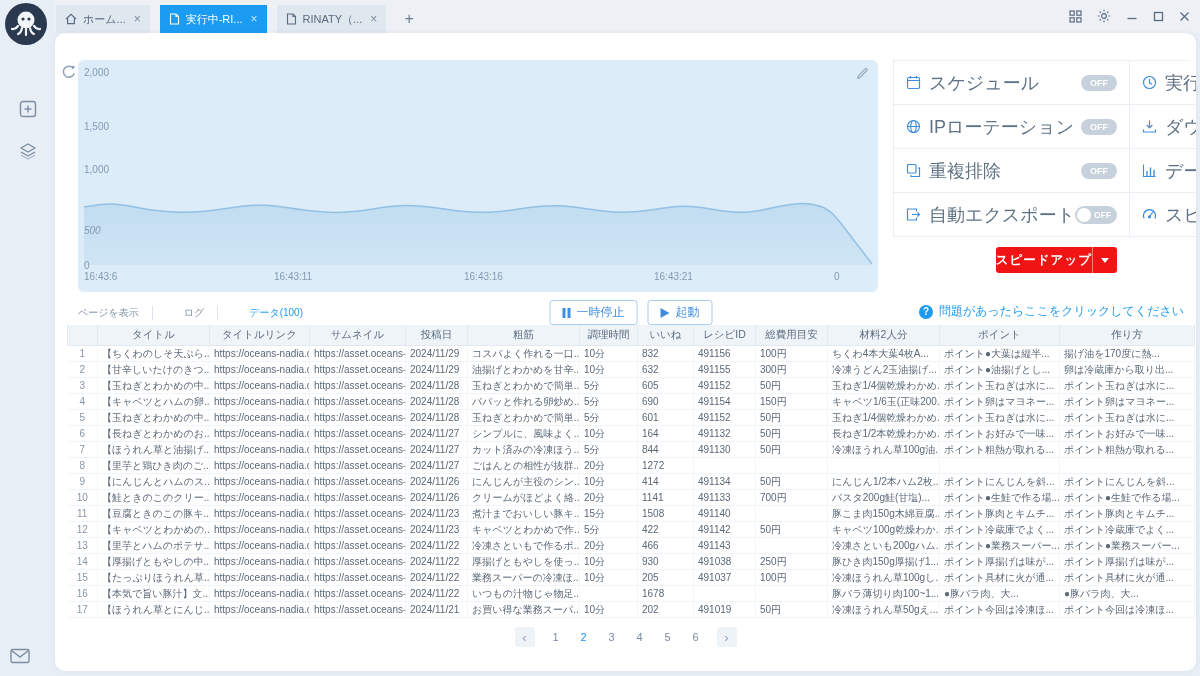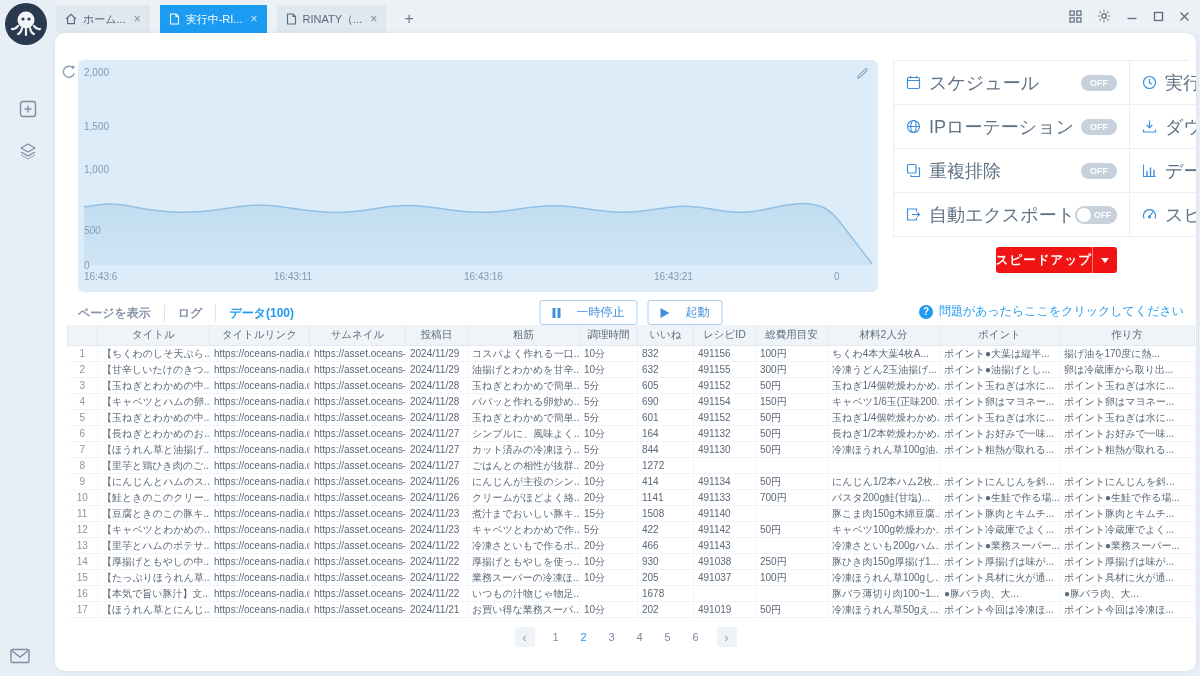--- a/index.html
+++ b/index.html
@@ -59,25 +59,25 @@
   .val.speed { color:#f5342e; }
   .speedup { position:absolute; right:72px; top:187px; height:26px; display:flex; align-items:stretch;
              background:#f01414; color:#fff; border-radius:3px; cursor:pointer; overflow:hidden; }
   .speedup .txt { display:flex; align-items:center; padding:0 0; font-size:12.5px; font-weight:bold; letter-spacing:1px; }
   .speedup .caret { display:flex; align-items:center; padding:0 8px; border-left:1px solid rgba(255,255,255,.45); }
   .caret-shape { width:0; height:0; border-left:4px solid transparent; border-right:4px solid transparent; border-top:5px solid #fff; }
 
   
   .toolbar { position:absolute; left:23px; right:12px; top:266px; height:28px; }
   .views { display:flex; align-items:center; height:28px; }
-  .view-item { font-size:12px; color:#8796a8; cursor:pointer; white-space:nowrap;font-weight:bold; }
+  .view-item { font-size:10px; color:#8796a8; cursor:pointer; white-space:nowrap; }
   .view-item.active { color:#1e9bf0; }
-  .view-item + .view-item { border-left:1px solid #dde4ec; padding-left:13px; margin-left:13px; }
+  .view-item + .view-item { border-left:1px solid #dde4ec; padding-left:31px; margin-left:13px; }
   .run-buttons { position:absolute; left:50%; top:1px; transform:translateX(-50%); display:flex; gap:10px; }
-  .run-btn { display:flex; align-items:center; gap:16px; height:25px; padding:0 12px; background:#fff;
+  .run-btn { display:flex; align-items:center; gap:6px; height:25px; padding:0 12px; background:#fff;
              border:1px solid #a8cdf0; color:#3e8edd; border-radius:3px; font-size:12px; cursor:pointer; white-space:nowrap; }
   .pause-ic { width:8px; height:10px; border-left:3px solid #3e8edd; border-right:3px solid #3e8edd; }
   .play-ic { width:0; height:0; border-left:9px solid #3e8edd; border-top:5px solid transparent; border-bottom:5px solid transparent; }
   .help { position:absolute; right:0; top:4px; display:flex; align-items:center; gap:6px; color:#1e9bf0;
           font-size:12px; cursor:pointer; white-space:nowrap; }
   .q-ic { width:14px; height:14px; border-radius:50%; background:#1e9bf0; color:#fff; font-size:10px; font-weight:bold;
           display:flex; align-items:center; justify-content:center; }
 
   
   .table-wrap { position:absolute; left:12px; top:292px; width:1127px; }

